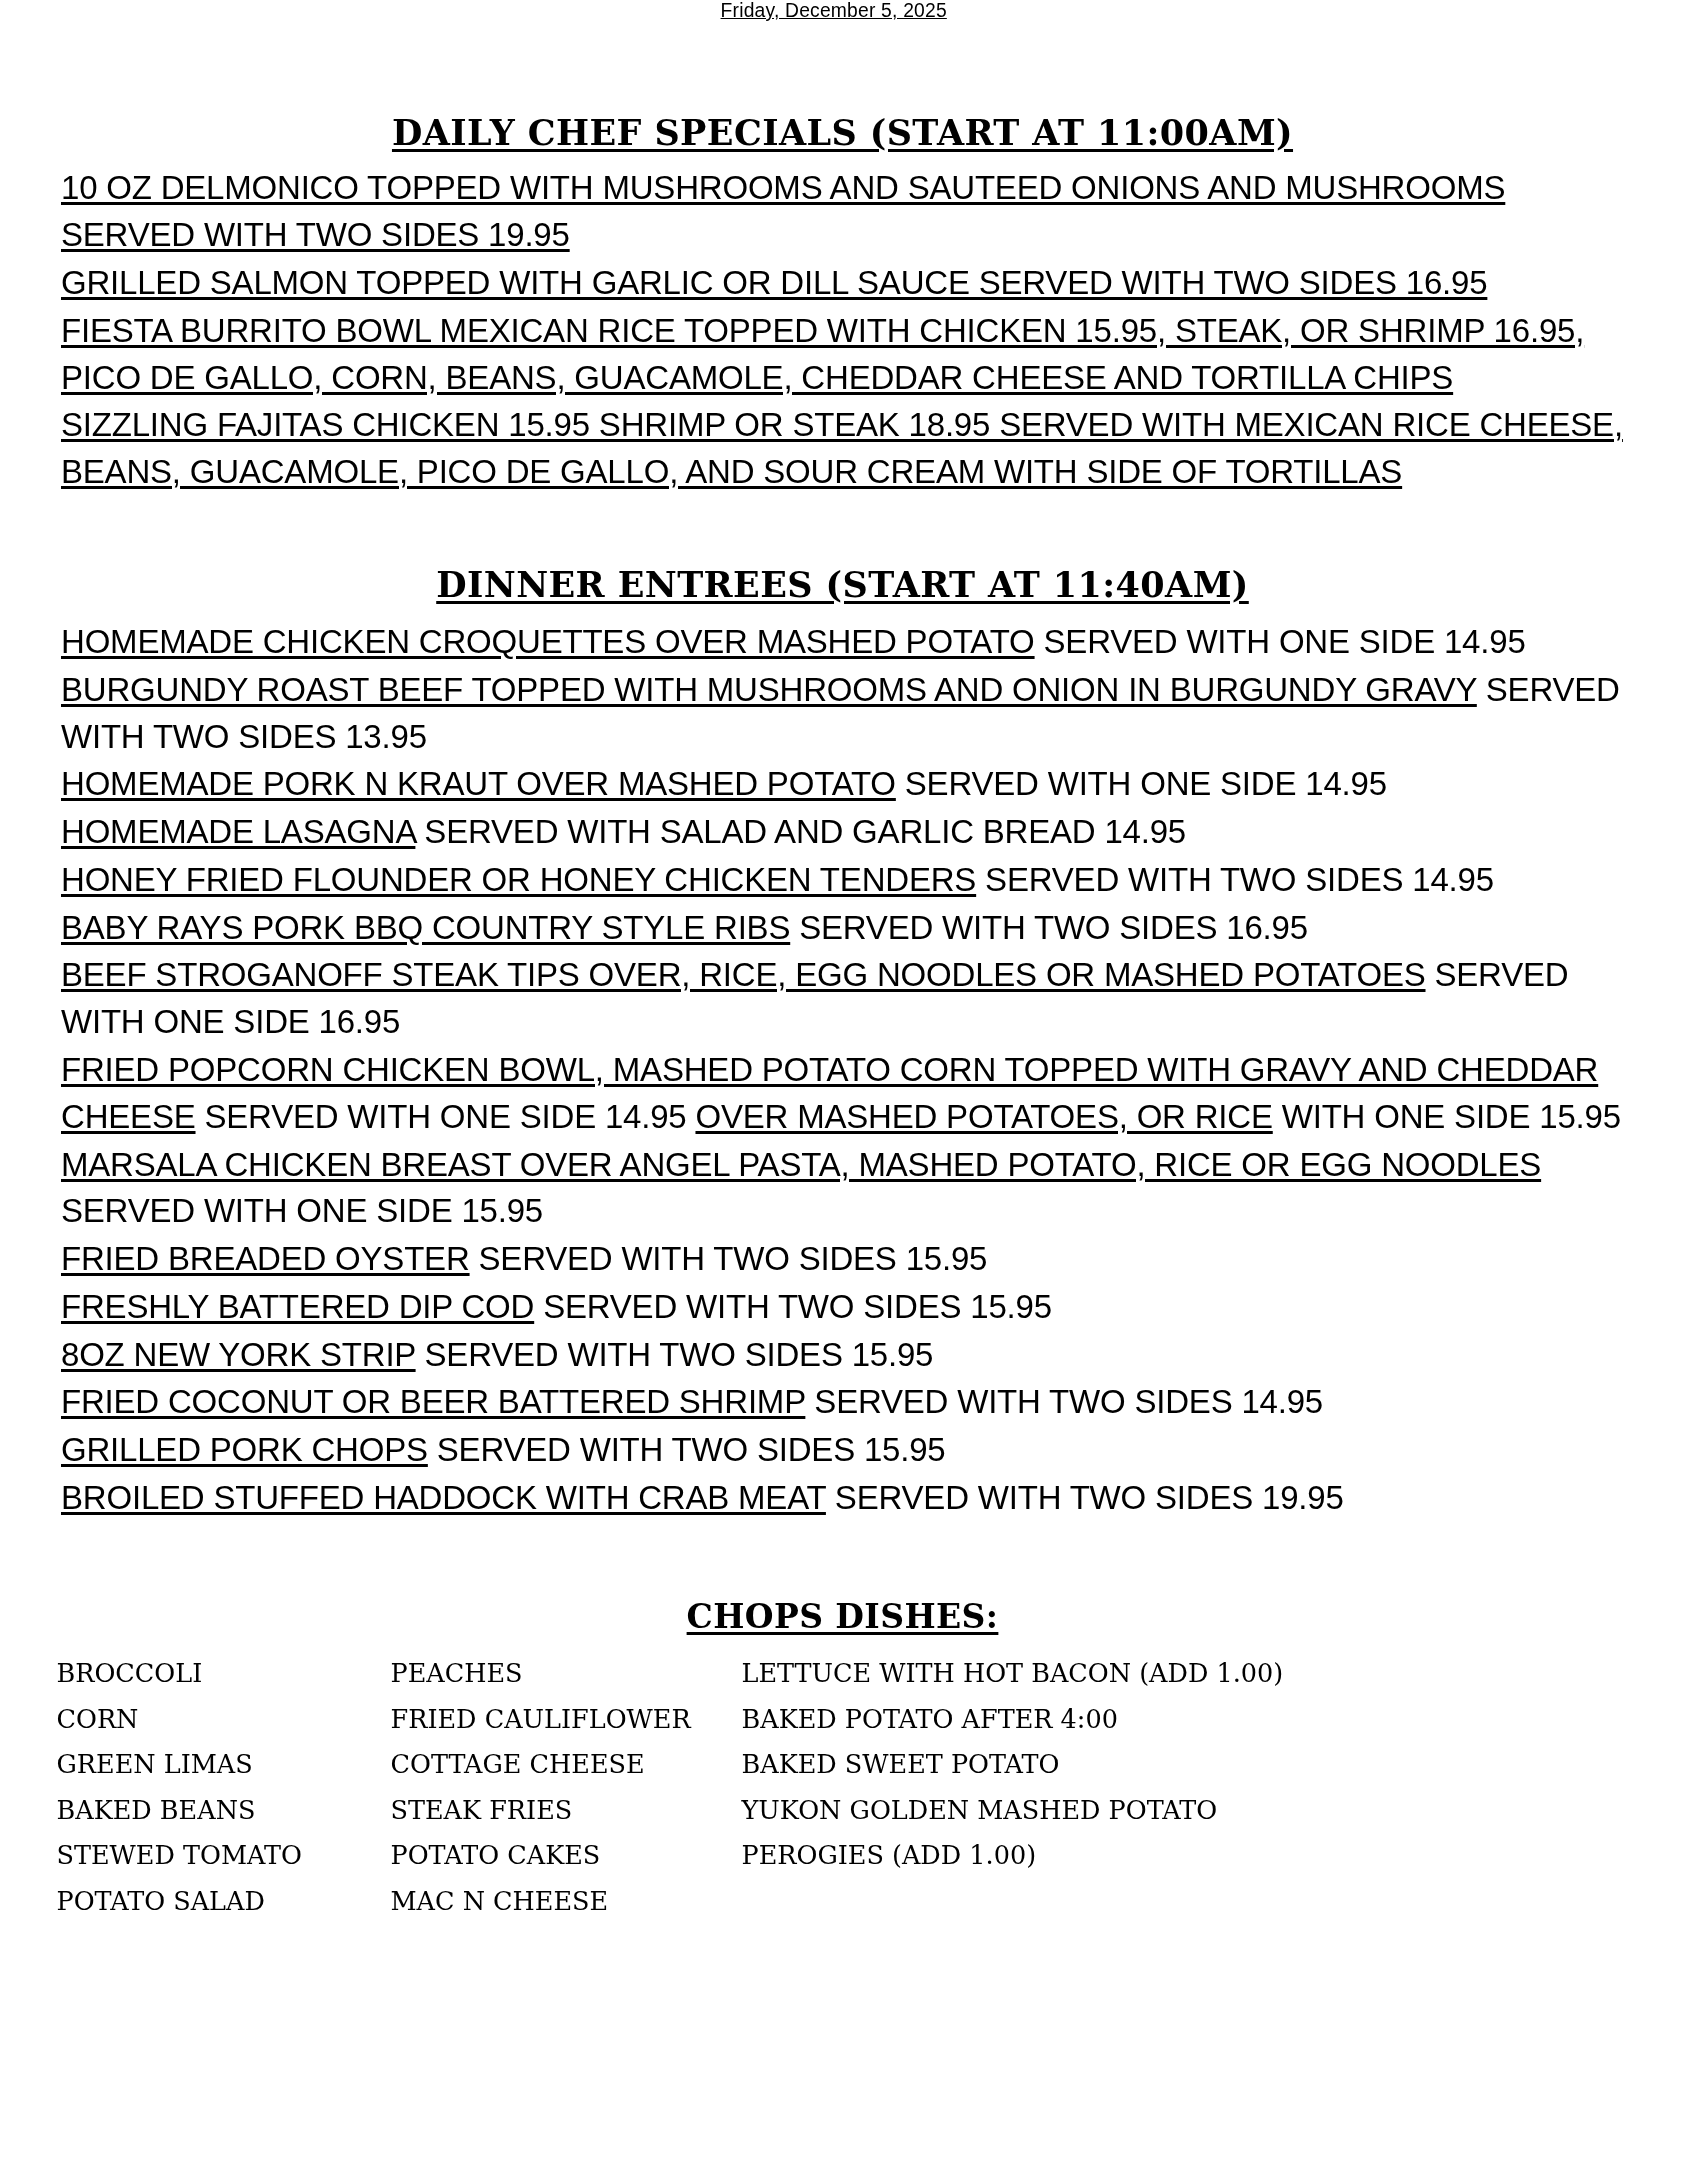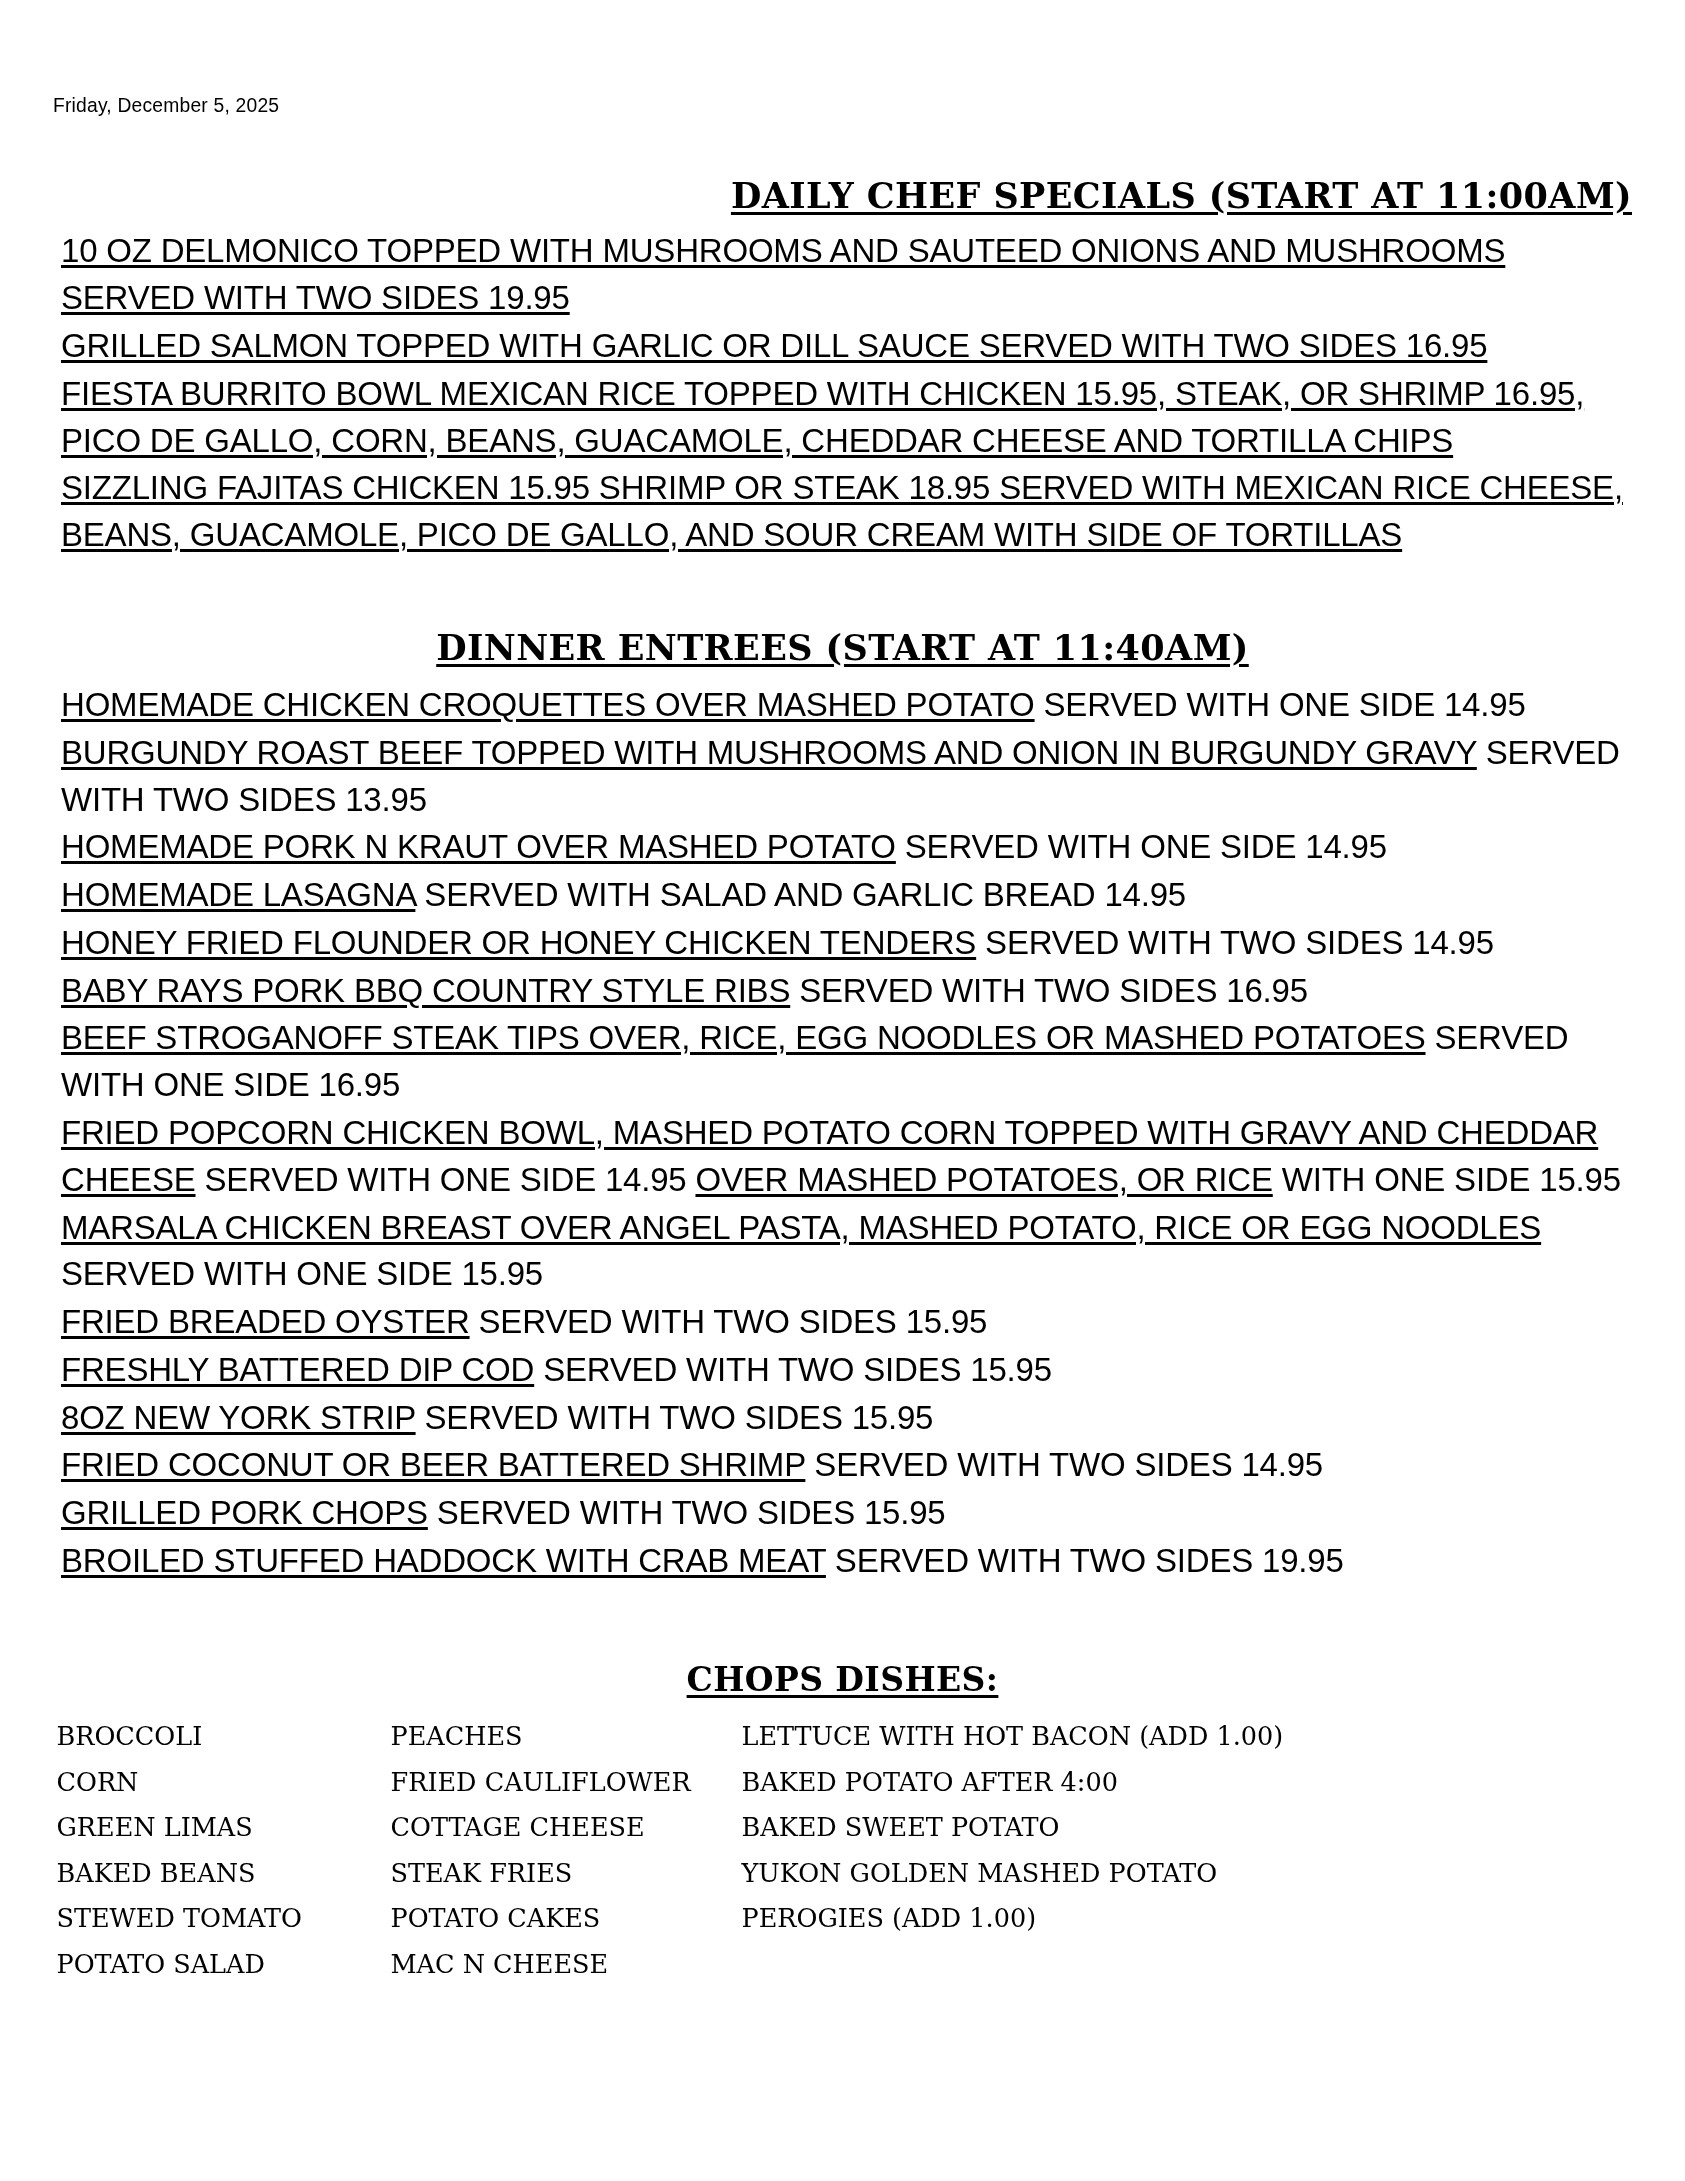--- a/index.html
+++ b/index.html
@@ -14,43 +14,42 @@
     color: #000000;
   }
   .page {
     position: relative;
     width: 1685px;
     min-height: 2181px;
     box-sizing: border-box;
     padding: 0 53px;
   }
   .date-line {
-    text-align: left;
+    text-align: center;
     font-family: "Liberation Sans", sans-serif;
     font-size: 19.3px;
     letter-spacing: 0.2px;
-    padding-top: 95px;
     padding-right: 17.6px;
+    text-decoration: underline;
   }
   .section {
     margin-top: 0;
   }
   .section-title {
     text-align: center;
     font-family: "DejaVu Serif", serif;
     font-weight: bold;
     font-size: 35px;
     letter-spacing: 0.4px;
     text-decoration: underline;
     text-underline-offset: 4.4px;
     margin: 0;
   }
   .specials-title {
-    margin-top: 58px;
-    text-align: right;
+    margin-top: 90px;
   }
   .entrees-title {
     margin-top: 68px;
   }
   .sides-title {
     margin-top: 75px;
     font-size: 33px;
   }
   .menu-body {
     margin-top: 12.3px;

